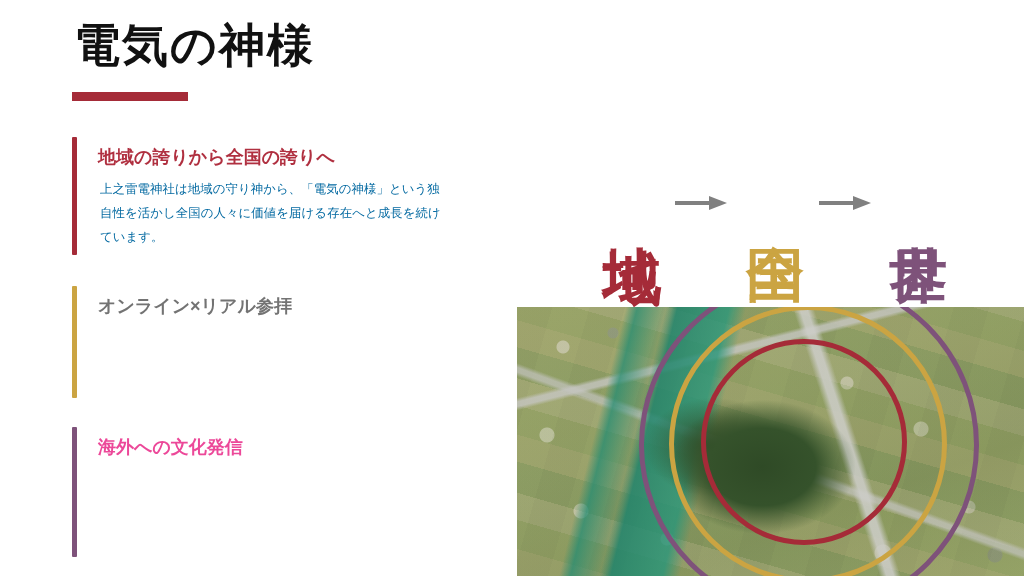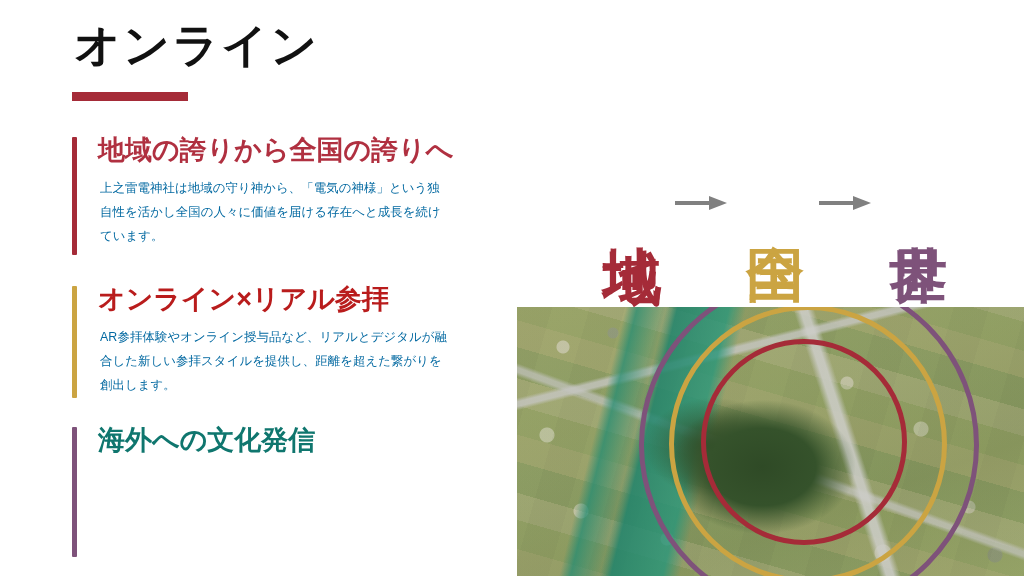--- a/index.html
+++ b/index.html
@@ -46,46 +46,46 @@
     width: 390px;
   }
   .section .accent-bar {
     position: absolute;
     left: 0;
     top: 3px;
     width: 5px;
     border-radius: 1px;
   }
   .section .sec-heading {
-    margin: 0 0 8px 26px;
-    font-size: 27px;
+    margin: 12px 0 8px 26px;
+    font-size: 18px;
     font-weight: 700;
     line-height: 1.25;
     white-space: nowrap;
   }
   .section .sec-body {
     margin: 0 0 0 28px;
     font-size: 12.4px;
     line-height: 1.95;
     color: #0369a1;
     letter-spacing: 0.1px;
     max-width: 348px;
   }
 
   #section-1 { top: 134px; }
   #section-1 .accent-bar { height: 118px; background: #A52B38; }
   #section-1 .sec-heading { color: #B03040; }
 
   #section-2 { top: 283px; }
   #section-2 .accent-bar { height: 112px; background: #CBA442; }
-  #section-2 .sec-heading { color: #b91c1c; }
+  #section-2 .sec-heading { color: #737373; }
 
   #section-3 { top: 424px; }
   #section-3 .accent-bar { height: 130px; background: #7E527A; }
-  #section-3 .sec-heading { color: #0f766e; }
+  #section-3 .sec-heading { color: #ec4899; }
 
   
   #kanji-flow {
     position: absolute;
     left: 540px;
     top: 118px;
     width: 470px;
     height: 170px;
     display: flex;
     align-items: center;
@@ -179,33 +179,32 @@
   }
   #circle-world  { left: 122px; top: -32px; width: 330px; height: 330px; border-width: 5px; border-color: #7E527A; }
   #circle-nation { left: 152px; top:  -2px; width: 268px; height: 268px; border-width: 5px; border-color: #CBA442; }
   #circle-local  { left: 184px; top:  32px; width: 196px; height: 196px; border-width: 5px; border-color: #A52B38; }
 </style>
 </head>
 <body>
 
 <div id="slide">
 
-  <div id="page-title">オンライン</div>
+  <div id="page-title">電気の神様</div>
   <div id="title-rule"></div>
 
   <div class="section" id="section-1">
     <div class="accent-bar"></div>
     <div class="sec-heading">地域の誇りから全国の誇りへ</div>
     <div class="sec-body">上之雷電神社は地域の守り神から、「電気の神様」という独自性を活かし全国の人々に価値を届ける存在へと成長を続けています。</div>
   </div>
 
   <div class="section" id="section-2">
     <div class="accent-bar"></div>
     <div class="sec-heading">オンライン×リアル参拝</div>
-    <div class="sec-body">AR参拝体験やオンライン授与品など、リアルとデジタルが融合した新しい参拝スタイルを提供し、距離を超えた繋がりを創出します。</div>
   </div>
 
   <div class="section" id="section-3">
     <div class="accent-bar"></div>
     <div class="sec-heading">海外への文化発信</div>
   </div>
 
   <div id="kanji-flow">
     <div class="kanji-group" id="kanji-local">地域</div>
     <div class="flow-arrow">

